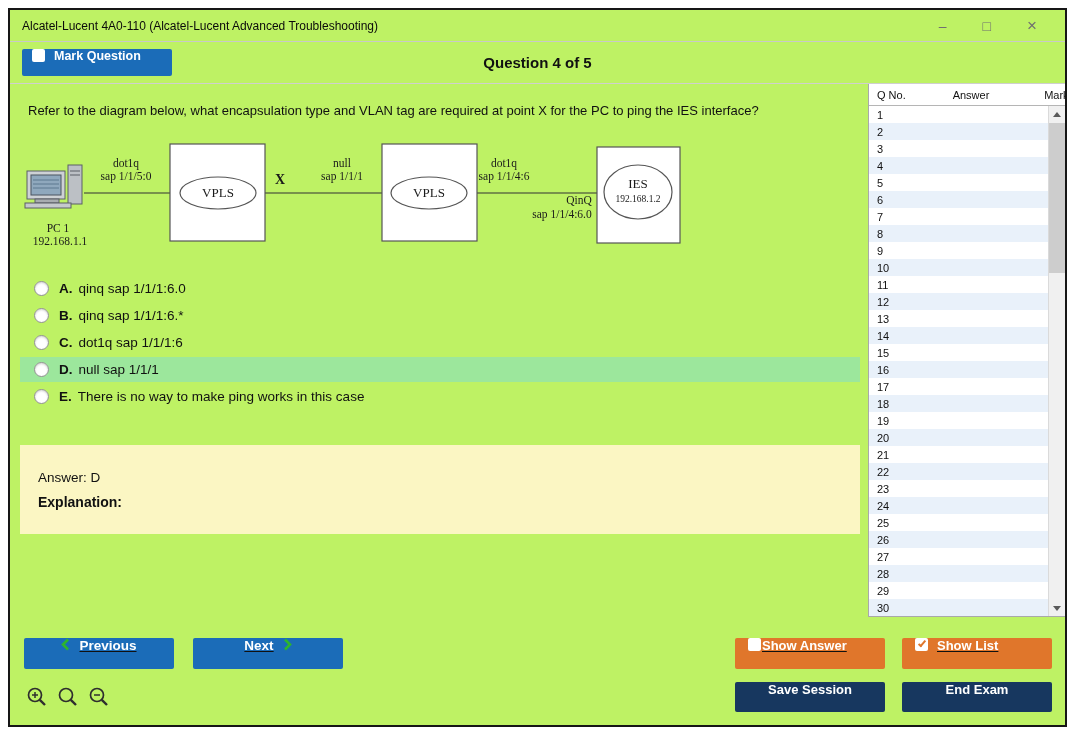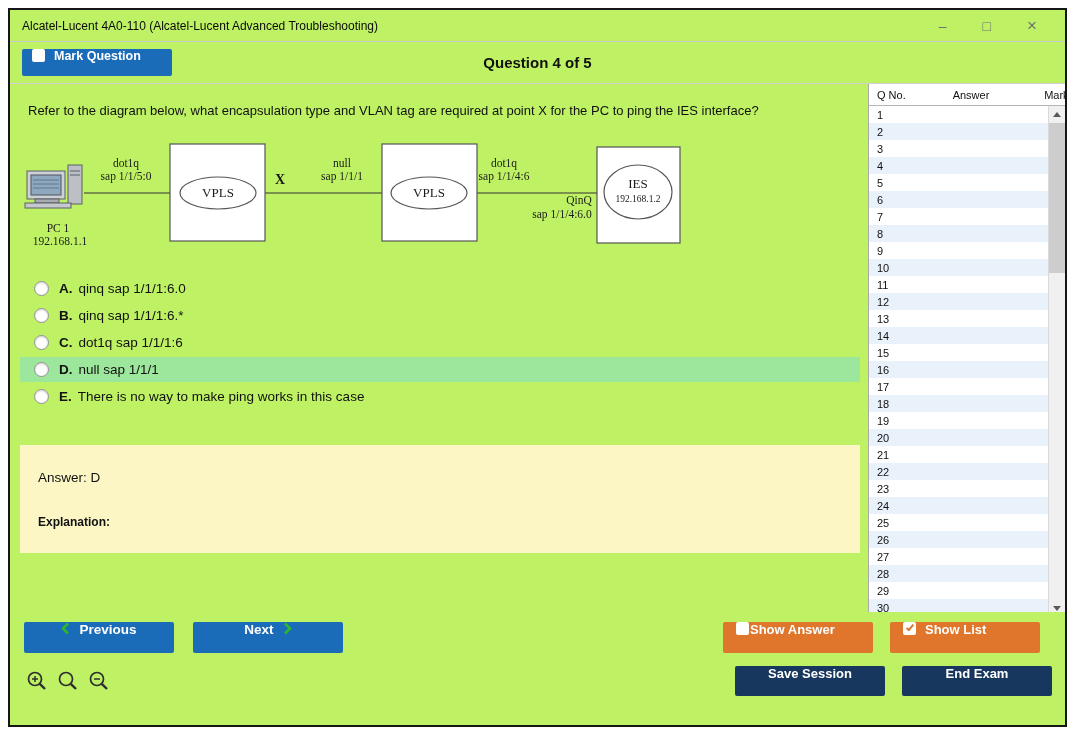--- a/index.html
+++ b/index.html
@@ -50,21 +50,21 @@
   .options { margin-top:18px; display:flex; flex-direction:column; gap:2px; }
   .option { height:25px; display:flex; align-items:center; gap:10px; padding-left:14px;
             font-size:13.5px; }
   .option.highlight { background:#9ce79c; }
   .radio { width:15px; height:15px; border-radius:50%; background:#fff;
            border:1px solid #919191; box-shadow:inset 0 1px 2px rgba(0,0,0,.18); flex:none; }
   .opt-letter { font-weight:bold; margin-right:-4px; }
 
   .answer-box { margin-top:36px; background:#fbf6c3; padding:25px 18px 24px 18px; }
   .answer-box .ans { font-size:13.5px; font-weight:normal; }
-  .answer-box .exp { font-size:12px; font-weight:bold; margin-top:30px; }
+  .answer-box .exp { font-size:14px; font-weight:bold; margin-top:9px; }
 
   
   .sidebar { width:197px; flex:none; height:533px; border-left:1px solid #a9a9a9;
              border-bottom:1px solid #a9a9a9; display:flex; flex-direction:column; background:#fff; }
   .q-head { height:22px; flex:none; display:grid; grid-template-columns:48px 56px 75px;
             align-items:center; font-size:11px; border-bottom:1px solid #b5b5b5;gap:26px; }
   .q-head .h1 { padding-left:8px; }
   .q-head .h2, .q-head .h3 { text-align:center; }
   .q-body { position:relative; flex:1; overflow:hidden; }
   .qrow { height:17px; margin-right:17px; display:grid; grid-template-columns:48px 56px 58px;
@@ -79,22 +79,22 @@
   .sb-up { top:0; } .sb-down { bottom:0; }
   .tri-up { width:0; height:0; border-left:4px solid transparent; border-right:4px solid transparent;
             border-bottom:5px solid #5a5a5a; }
   .tri-down { width:0; height:0; border-left:4px solid transparent; border-right:4px solid transparent;
               border-top:5px solid #5a5a5a; }
   .sb-thumb { position:absolute; left:0; top:17px; width:16px; height:150px; background:#cdcdcd; }
 
   
   .footer { flex:none; }
   .frow { display:flex; align-items:center; }
-  .frow1 { margin:10px 25px 13px 14px; }
-  .frow2 { margin:0 13px 0 16px; padding-bottom:29px; }
+  .frow1 { margin:10px 13px 13px 14px;text-decoration:underline; }
+  .frow2 { margin:0 13px 0 16px; padding-bottom:13px; }
   .spacer { flex:1; }
 
   .nav-btn { width:150px; height:31px; justify-content:center; gap:9px;
              font-size:13.5px; font-weight:bold; }
   .next-btn { margin-left:19px; }
   .show-answer-btn { width:150px; height:31px; gap:1px; padding-left:13px;
                      font-size:13px; font-weight:bold; }
   .review-btn { width:150px; height:31px; margin-left:17px; padding-left:13px;
                 font-size:13px; font-weight:bold; }
   .show-list-btn { width:150px; height:31px; margin-left:17px; gap:9px; padding-left:13px;

